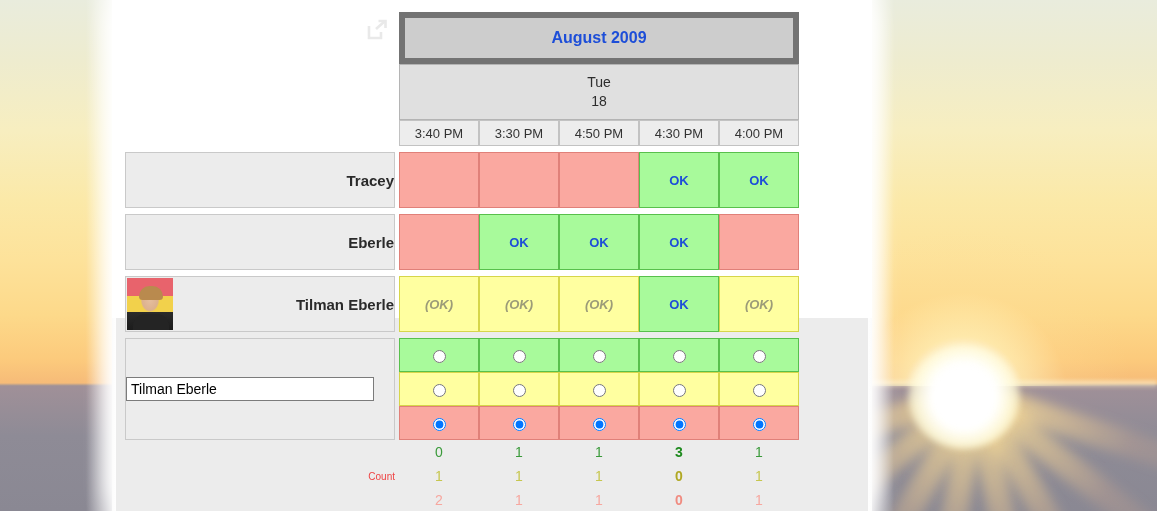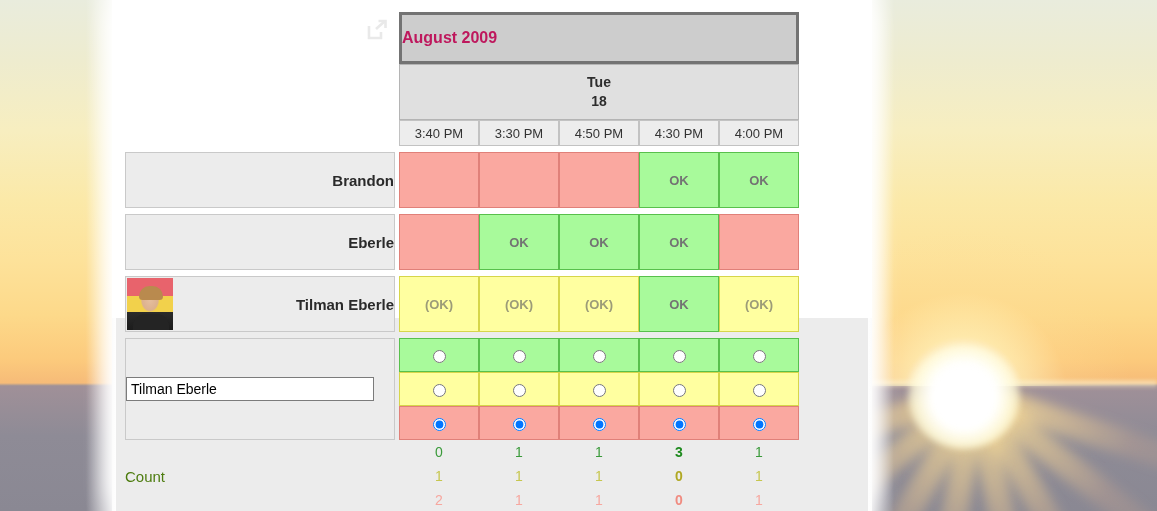--- a/index.html
+++ b/index.html
@@ -111,32 +111,32 @@
     font-weight: bold;
     font-size: 15px;
     color: #2a2a2a;
     padding: 0 12px 0 6px;
     position: relative;
   }
   .spacer-narrow { width: 4px; }
 
   .monthhdr {
     background: #cdcdcd;
-    border: 3px solid #737373;
-    text-align: left;
+    border: 6px solid #737373;
+    text-align: center;
     font-weight: bold;
     font-size: 16px;
-    color: #be185d;
+    color: #1d4ed8;
     height: 52px;
   }
   .dayhdr {
     background: #e0e0e0;
     border: 1px solid #b4b4b4;
     text-align: center;
-    font-weight: bold;
+    font-weight: normal;
     font-size: 14px;
     color: #2d2d2d;
     height: 56px;
     line-height: 1.35;
   }
   .timehdr {
     background: #ededed;
     border: 1px solid #c2c2c2;
     text-align: center;
     font-size: 13px;
@@ -147,24 +147,24 @@
   .slot {
     width: 80px;
     height: 56px;
     text-align: center;
     vertical-align: middle;
     font-weight: bold;
     font-size: 13px;
     border-width: 1px;
     border-style: solid;
   }
-  .slot.green  { background: #a8fa9b; border-color: #58c04c; color: #737373; }
+  .slot.green  { background: #a8fa9b; border-color: #58c04c; color: #1d4ed8; }
   .slot.red    { background: #faa8a0; border-color: #e08079; color: #a33; }
   .slot.yellow { background: #ffffa0; border-color: #d6d64a; color: #9a9a60; }
-  .slot.yellow .pref { color: #9c9c78; font-weight: bold; }
+  .slot.yellow .pref { color: #9c9c78; font-weight: bold; font-style: italic; }
 
   .rowgap { height: 6px; }
 
   
   .inputcell {
     width: 270px;
     background: #ececec;
     border: 1px solid #c9c9c9;
     vertical-align: middle;
     padding: 0 10px;
@@ -187,24 +187,24 @@
   }
   .radiocell.green  { background: #a8fa9b; border-color: #58c04c; }
   .radiocell.yellow { background: #ffffa0; border-color: #d6d64a; }
   .radiocell.red    { background: #faa8a0; border-color: #e08079; }
   .radio {
     width: 13px; height: 13px; margin: 0; vertical-align: middle;
     cursor: pointer;
   }
 
   .countlabel {
-    text-align: left;
+    text-align: right;
     vertical-align: middle;
-    font-size: 15px;
-    color: #4d7c0f;
+    font-size: 10px;
+    color: #ef4444;
     padding-right: 12px;
   }
   .countcell {
     width: 80px; height: 24px;
     text-align: center; vertical-align: middle;
     font-size: 14px;
   }
   .countcell.green  { color: #3a9a3a; }
   .countcell.yellow { color: #c6c64e; }
   .countcell.red    { color: #f7a79f; }
@@ -292,21 +292,21 @@
       <td class="timehdr">4:30 PM</td>
       <td class="timehdr">4:00 PM</td>
     </tr>
 
     <tr class="rowgap">
         <td colspan="7"></td>
       </tr>
 
     <tr>
       <td class="namecell" style="height:56px">
-        <span>Brandon</span>
+        <span>Tracey</span>
       </td>
       <td class="spacer-narrow"></td>
       <td class="slot red"></td>
       <td class="slot red"></td>
       <td class="slot red"></td>
       <td class="slot green">OK</td>
       <td class="slot green">OK</td>
     </tr>
 
     <tr class="rowgap">

